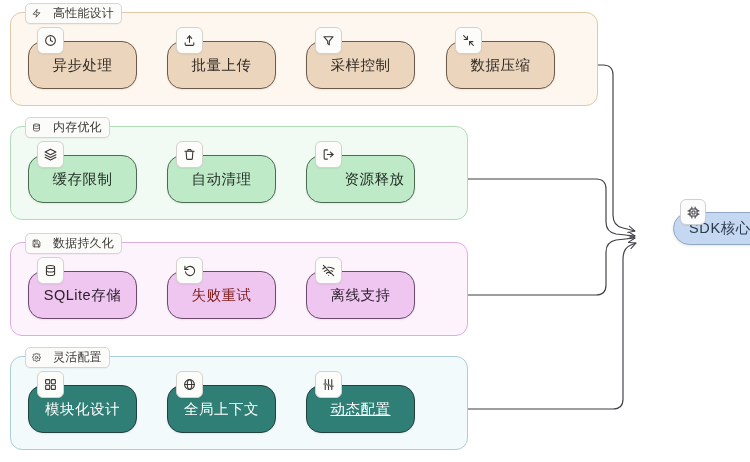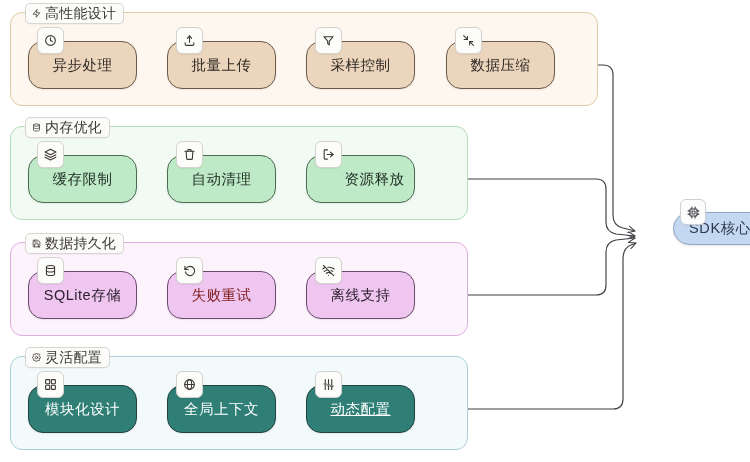--- a/index.html
+++ b/index.html
@@ -15,26 +15,26 @@
   
   .group{
     position:absolute;
     border-radius:12px;
     box-sizing:border-box;
   }
   .group-label{
     position:absolute;
     top:-10px;left:14px;
     height:19px;
-    display:flex;align-items:center;gap:4px;
+    display:flex;align-items:center;gap:12px;
     padding:0 7px 0 6px;
     background:#fbfbfa;
     border:1px solid #d8d5d0;
     border-radius:5px;
-    font-size:14px;
+    font-size:12px;
     color:#3d3a36;
     letter-spacing:.2px;
     white-space:nowrap;
     box-shadow:0 1px 1px rgba(0,0,0,.04);
   }
   .group-label svg{display:block;}
 
   
   .node{
     position:absolute;

